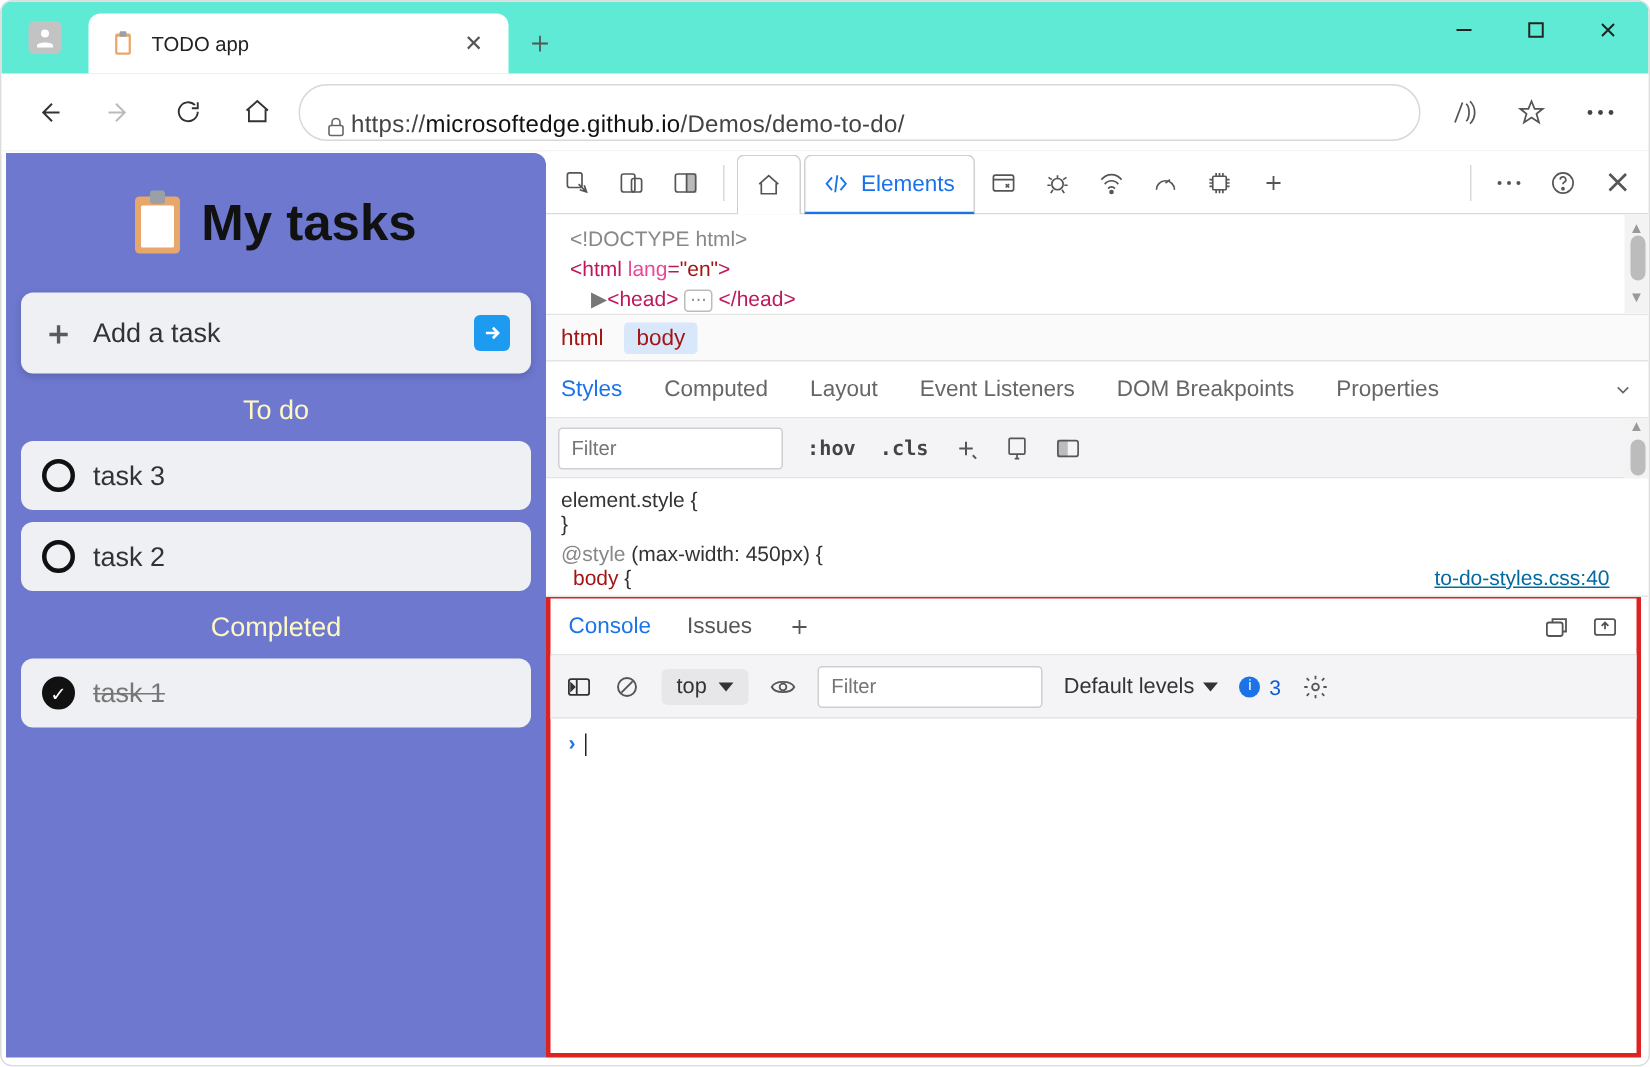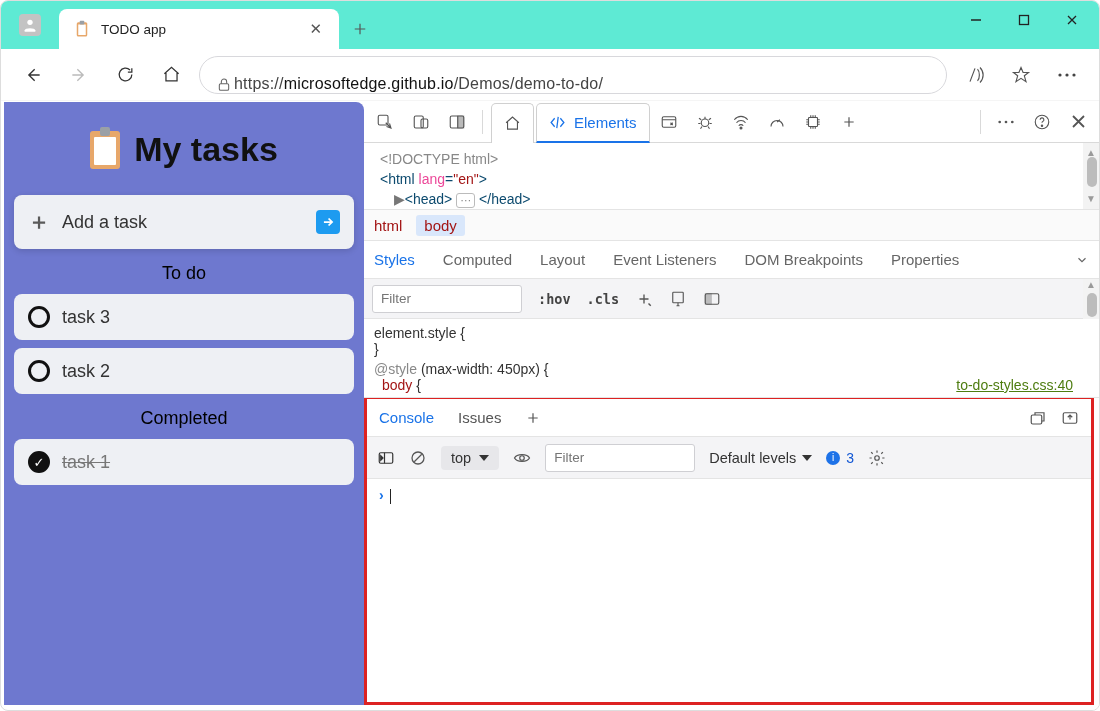--- a/index.html
+++ b/index.html
@@ -31,38 +31,38 @@
   
   .app { width:360px; background:#6e78cf; padding:10px; color:#111; overflow:hidden; border-radius:0 8px 0 0; margin:1px 0 5px 3px;}
   .app h1 { text-align:center; font-size:34px; font-weight:700; margin:18px 0 26px; display:flex;align-items:center;justify-content:center; gap:14px;}
   .clip { width:30px; height:38px; background:#e7a76a; border-radius:3px; position:relative;}
   .clip::before { content:""; position:absolute; inset:6px 4px 4px 4px; background:#fff; border-radius:1px;}
   .clip::after { content:""; position:absolute; left:10px; right:10px; top:-4px; height:9px; background:#9aa0a6; border-radius:2px;}
   .card { background:#eef0f4; border-radius:8px; padding:12px 14px; display:flex; align-items:center; gap:12px; font-size:18px; color:#333; margin-bottom:8px;}
   .add-card { box-shadow: 0 2px 6px rgba(0,0,0,.15);}
   .add-card .plus { color:#5a5a5a; font-size:22px; font-weight:600;}
   .add-card .go { margin-left:auto; width:24px;height:24px; background:#1d9bf0; border-radius:4px; display:flex;align-items:center;justify-content:center; color:#fff;}
-  .sec-title { text-align:center; font-size:18px; color:#000000; margin:14px 0 10px;}
+  .sec-title { text-align:center; font-size:18px; color:#fef9c3; margin:14px 0 10px;}
   .task .circle { width:22px; height:22px; border:3px solid #111; border-radius:50%;}
   .task.done .circle { background:#111; position:relative;}
   .task.done .circle::after { content:"✓"; color:#fff; position:absolute; inset:0; display:flex;align-items:center;justify-content:center; font-size:13px;}
   .task.done span { text-decoration:line-through; color:#777;}
 
   
   .dt { flex:1; display:flex; flex-direction:column; background:#fff; font-size:13.5px; color:#333;}
   .dt-toolbar { height:42px; border-bottom:1px solid #d9d9d9; display:flex; align-items:center; padding:0 4px; gap:2px;}
   .tb-btn { width:34px; height:34px; display:flex; align-items:center; justify-content:center; color:#555; cursor:pointer; border-radius:4px;}
   .tb-tab { height:42px; display:flex;align-items:center; padding:0 12px; gap:8px; color:#444; cursor:pointer; font-size:15px;}
   .tb-tab.home { border:1px solid #d0d0d0; border-bottom:none; border-radius:5px 5px 0 0; background:#fff; height:40px; margin-top:2px;}
   .tb-tab.active { border:1px solid #d0d0d0; border-bottom:2px solid #1a73e8; background:#fff; color:#1a73e8; border-radius:5px 5px 0 0; height:40px; margin-top:2px;}
   .sep { width:1px; height:24px; background:#d9d9d9; margin:0 6px;}
 
   .dt-body { display:flex; flex-direction:column; flex:1; min-height:0;}
   .dom-area { position:relative; padding:6px 10px 0 16px; font-family: Consolas, monospace; font-size:14px; line-height:20px; background:#fff; }
-  .dom-area .html-tag { color:#0c4a6e;}
+  .dom-area .html-tag { color:#be185d;}
   .dom-area .attr { color:#ec4899;}
   .dom-area .val { color:#a31515;}
   .dom-area .doctype { color:#888;}
   .dom-area .collapsed-dots { display:inline-block; border:1px solid #bbb; padding:0 3px; border-radius:3px; color:#888; font-size:11px; line-height:13px; vertical-align:middle; background:#fff;}
   .right-scroll { position:absolute; right:0; top:0; bottom:0; width:16px; background:#f3f3f3;}
   .right-scroll .thumb { position:absolute; right:2px; width:10px; background:#bcbcbc; border-radius:5px;}
   .right-scroll .arrow { position:absolute; left:0; right:0; text-align:center; color:#9a9a9a; font-size:10px;}
 
   .breadcrumb { height:32px; border-top:1px solid #e4e4e4; border-bottom:1px solid #e4e4e4; display:flex; align-items:center; padding:0 10px; gap:14px; font-size:15px; color:#a31515; background:#fafafa;}
   .breadcrumb .sel { background:#d9e7fb; padding:2px 8px; border-radius:3px;}
@@ -71,21 +71,21 @@
   .styles-tabs .active { color:#1a73e8;}
   .styles-tabs .more { margin-left:auto;}
 
   .styles-toolbar { height:40px; background:#f4f4f6; border-bottom:1px solid #e4e4e4; display:flex;align-items:center; padding:0 8px; gap:16px; position:relative;}
   .styles-toolbar input { width:150px; height:28px; border:1px solid #cfcfd3; border-radius:3px; padding:0 8px; font-size:13.5px; background:#fff;}
   .styles-toolbar .code { font-family:Consolas,monospace; font-weight:600; color:#444;}
 
   .styles-body { font-family:Consolas,monospace; font-size:14px; padding:6px 10px 4px; background:#fff; border-bottom:1px solid #e4e4e4; position:relative;}
   .styles-body .media { color:#888;}
   .styles-body .sel2 { color:#a31515;}
-  .styles-body a { position:absolute; right:26px; bottom:4px; color:#4d7c0f; text-decoration:underline; font-size:14px;}
+  .styles-body a { position:absolute; right:26px; bottom:4px; color:#0369a1; text-decoration:underline; font-size:14px;}
 
   
   .drawer { flex:1; display:flex; flex-direction:column; border:3px solid #d22; border-top-width:3px; margin:-2px 5px 5px 0;}
   .drawer-tabs { height:38px; border-bottom:1px solid #e4e4e4; display:flex; align-items:center; padding:0 12px; gap:24px; font-size:15px; color:#555;}
   .drawer-tabs .active { color:#1a73e8;}
   .drawer-tabs .right { margin-left:auto; display:flex; gap:14px;}
   .drawer-tb { height:42px; background:#f4f4f6; border-bottom:1px solid #e4e4e4; display:flex; align-items:center; padding:0 10px; gap:14px;}
   .drawer-tb .ctx { background:#e7e7ea; border-radius:4px; padding:4px 10px; display:flex;align-items:center; gap:8px; font-size:14.5px;}
   .drawer-tb input { width:150px; height:28px; border:1px solid #cfcfd3; border-radius:3px; padding:0 8px; font-size:13.5px; background:#fff;}
   .drawer-tb .levels { font-size:14.5px; color:#333; display:flex;align-items:center; gap:6px;}

